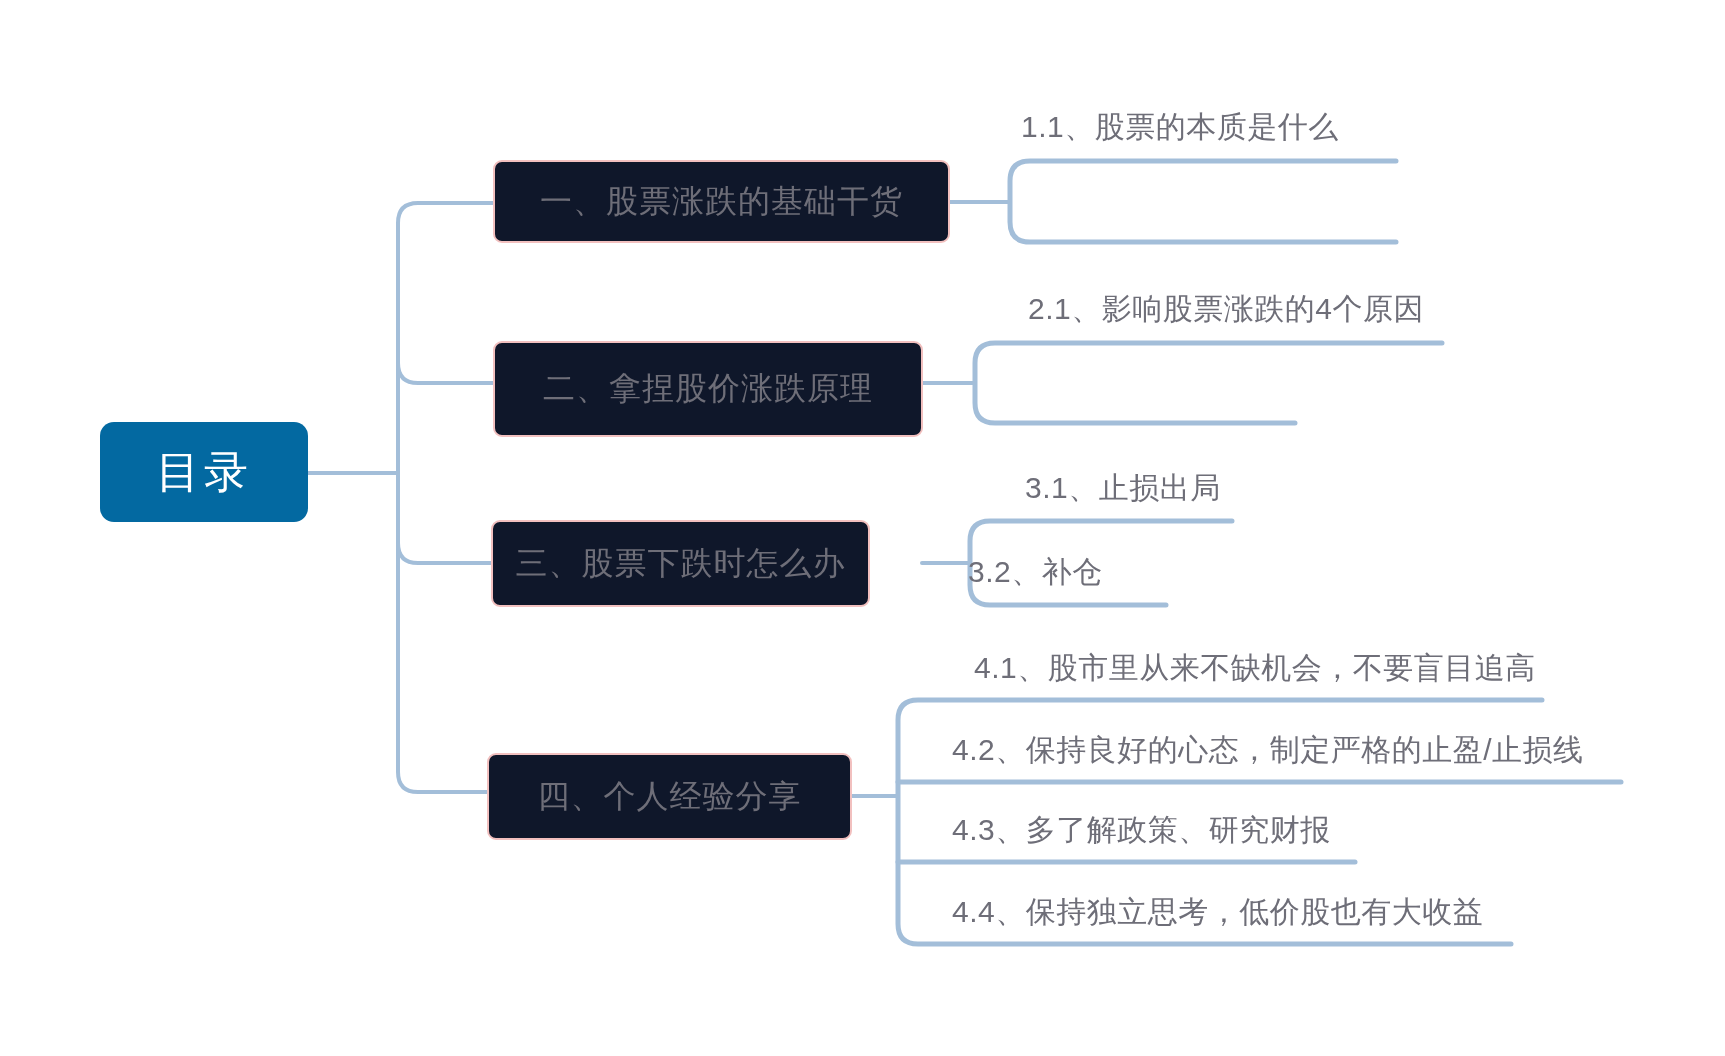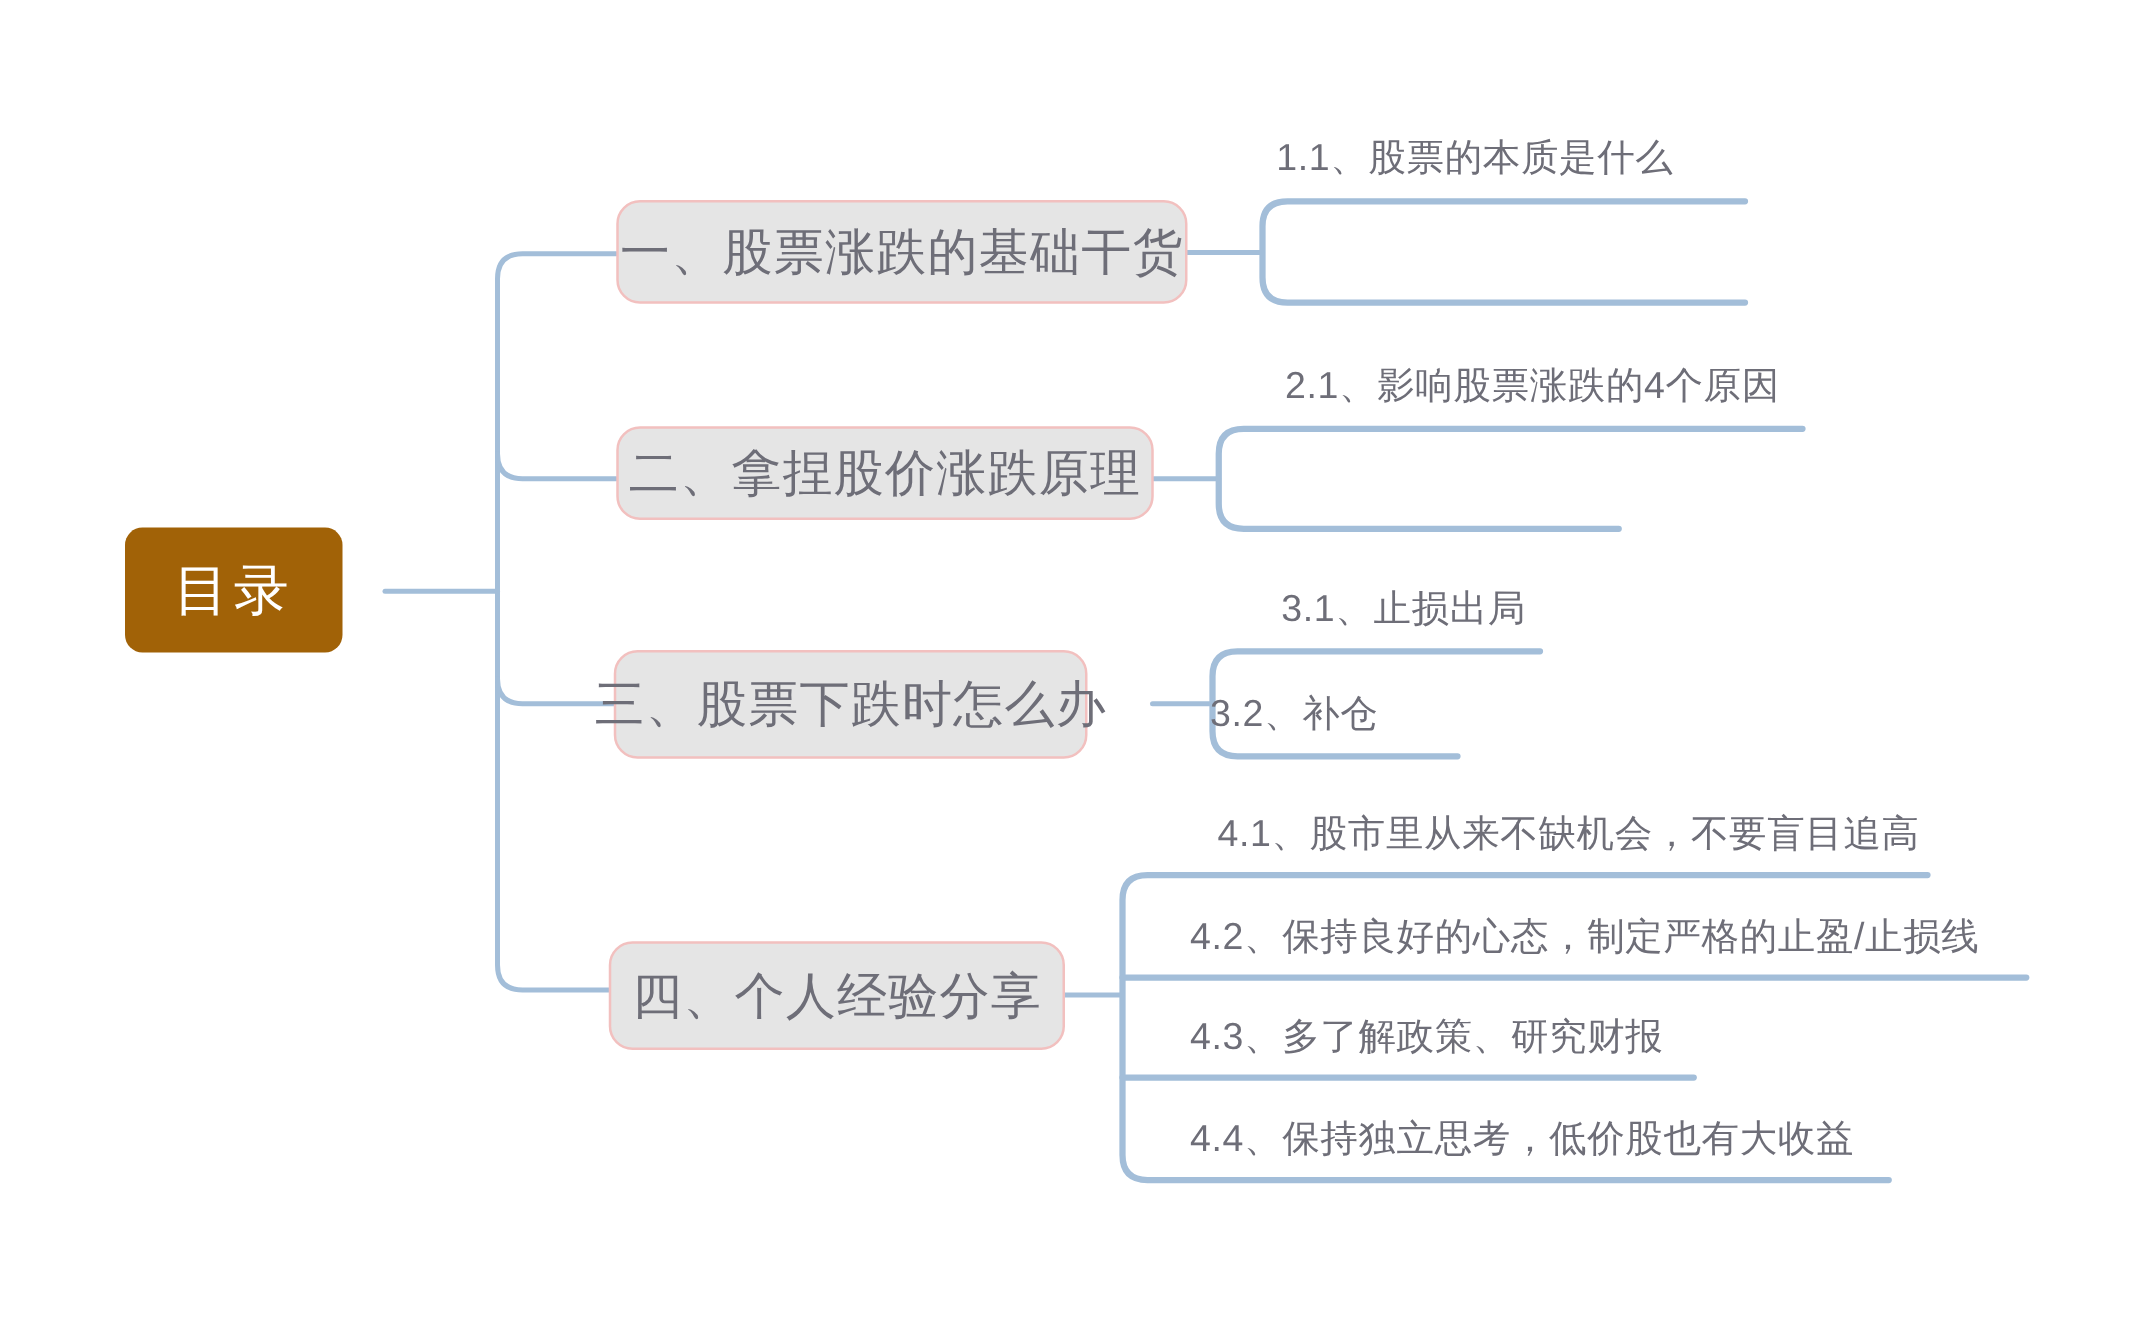--- a/index.html
+++ b/index.html
@@ -6,31 +6,31 @@
   #canvas{
     position:relative;
     width:1725px;height:1056px;
     background:#ffffff;
     font-family:"Liberation Sans","DejaVu Sans",sans-serif;
     overflow:hidden;
   }
   #wires{position:absolute;left:0;top:0;width:1725px;height:1056px;}
   .node{position:absolute;box-sizing:border-box;display:flex;align-items:center;justify-content:center;}
   .root-node{
-    left:100px;top:422px;width:174px;height:100px;
-    background:#a16207;border-radius:14px;
+    left:100px;top:422px;width:208px;height:100px;
+    background:#0369a1;border-radius:14px;
     color:#ffffff;font-size:44px;letter-spacing:4px;
     cursor:default;
   }
   .branch-node{
-    background:#e5e5e5;border:2.5px solid #F2C0BF;border-radius:19px;
-    color:#6E6E78;font-size:40px;letter-spacing:1px;white-space:nowrap;
+    background:#0f172a;border:2.5px solid #F2C0BF;border-radius:9px;
+    color:#6E6E78;font-size:32px;letter-spacing:1px;white-space:nowrap;
   }
   .branch-1{left:493px;top:160px;width:457px;height:83px;}
-  .branch-2{left:493px;top:341px;width:430px;height:75px;}
+  .branch-2{left:493px;top:341px;width:430px;height:96px;}
   .branch-3{left:491px;top:520px;width:379px;height:87px;}
   .branch-4{left:487px;top:753px;width:365px;height:87px;}
   .subtopic{
     position:absolute;height:42px;line-height:42px;
     color:#6E6E78;font-size:30px;white-space:nowrap;letter-spacing:0.5px;
   }
   
   .sub-1-1{left:1021px;top:106px;}
   .sub-1-2{left:1063px;top:187px;}
   

